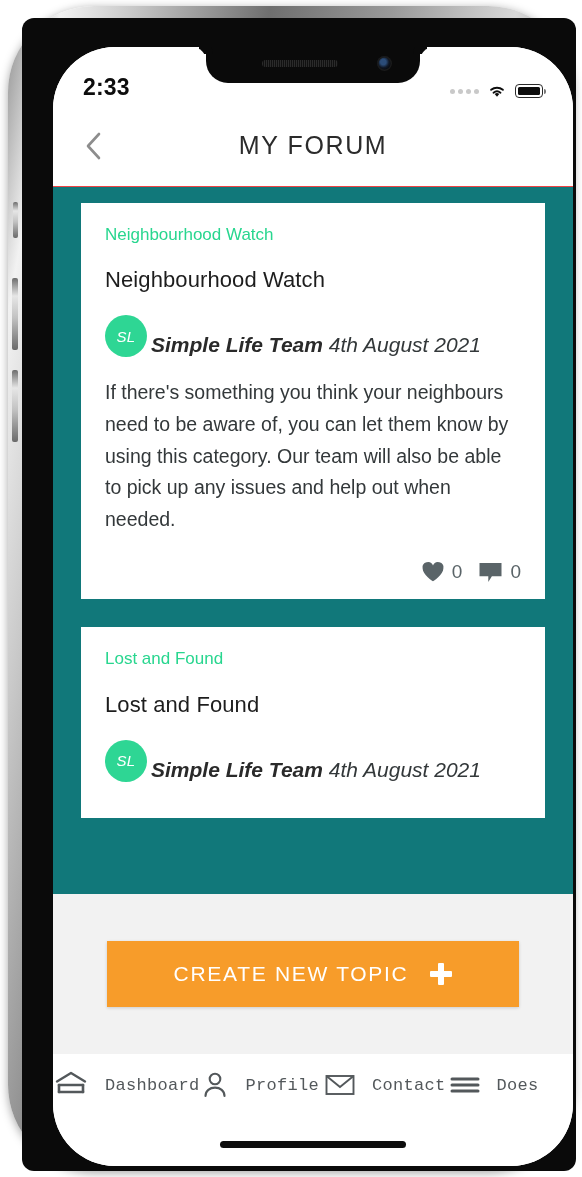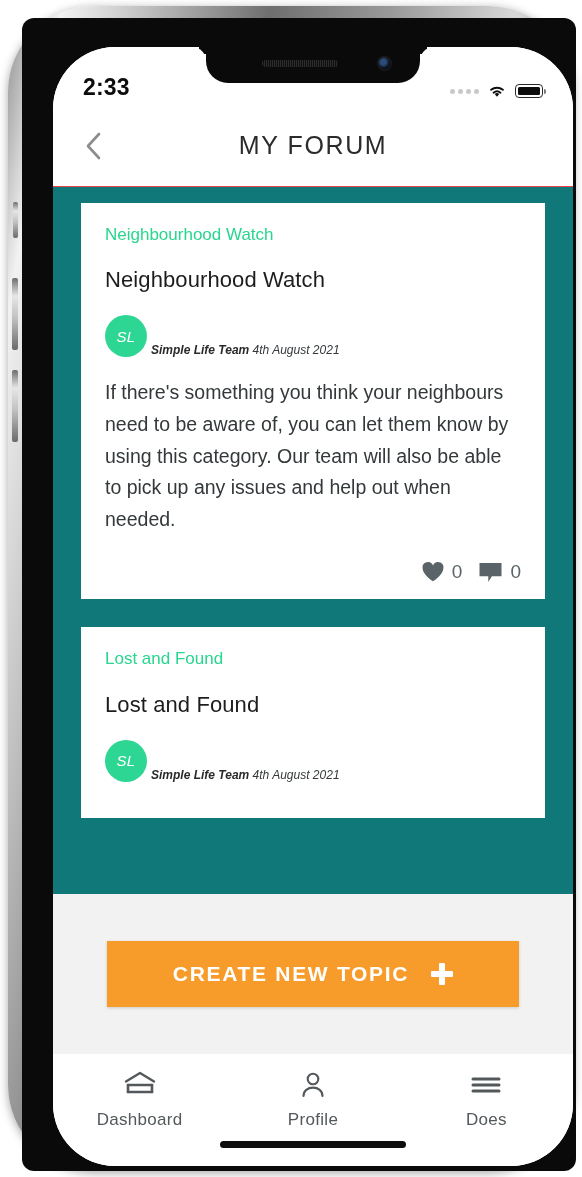--- a/index.html
+++ b/index.html
@@ -158,21 +158,21 @@
     margin-bottom: 22px;
     letter-spacing: .1px;
   }
   .byline { display: flex; align-items: flex-end; gap: 4px; margin-bottom: 20px; font-style: italic; }
   .avatar {
     width: 42px; height: 42px; border-radius: 50%;
     background: #2ed694; color: #ffffff;
     display: flex; align-items: center; justify-content: center;
     font-size: 15px; letter-spacing: .4px; flex: 0 0 auto;
   }
-  .byline-text { font-size: 12px; color: #2a2a2a; }
+  .byline-text { font-size: 21px; color: #2a2a2a; }
   .byline-text .author { font-weight: 700; }
   .byline-text .date { font-weight: 400; color: #33383a; }
   .card-body {
     font-size: 19.5px; line-height: 1.62; color: #33383a;
   }
   .card-stats {
     display: flex; justify-content: flex-end; align-items: center;
     gap: 16px; margin-top: 26px;
   }
   .stat { display: flex; align-items: center; gap: 7px; }
@@ -183,21 +183,21 @@
     background: #f2f2f2;
     height: 160px;
     display: flex; align-items: center; justify-content: center;
   }
   .cta-button {
     width: 412px; height: 66px;
     background: #f79c2a;
     color: #ffffff;
     display: flex; align-items: center; justify-content: center;
     gap: 22px;
-    font-size: 21px; letter-spacing: 1.7px; font-weight: 700;
+    font-size: 21px; letter-spacing: 1.7px; font-weight: 400;
     border: none; cursor: pointer;
     box-shadow: 0 1px 3px rgba(0,0,0,.16);
   }
   .plus-glyph {
     position: relative; width: 22px; height: 22px; display:block;
   }
   .plus-glyph::before, .plus-glyph::after {
     content:""; position: absolute; background:#fff; border-radius: 1px;
   }
   .plus-glyph::before { left: 8px; top: 0; width: 6px; height: 22px; }
@@ -205,21 +205,21 @@
 
   
   .tabbar {
     background: #ffffff;
     height: 112px;
     display: flex; align-items: flex-start;
     padding-top: 14px;
   }
   .tab {
     flex: 1;
-    display: flex; flex-direction: column; align-items: center; gap: 8px;
+    display: flex; flex-direction: row; align-items: center; gap: 16px; font-family: Liberation Mono, monospace;
   }
   .tab .tab-icon { height: 34px; display: flex; align-items: center; justify-content: center; }
   .tab .tab-label { font-size: 17px; color: #53585b; letter-spacing: .3px; }
 
   .home-indicator {
     position: absolute; left: 50%; transform: translateX(-50%);
     bottom: 18px;
     width: 186px; height: 7px; border-radius: 4px; background: #0d0d0d;
   }
 </style>
@@ -339,20 +339,29 @@
           <div class="tab">
             <span class="tab-icon">
               <svg width="30" height="30" viewBox="0 0 30 30">
                 <circle cx="15" cy="9" r="5.3" fill="none" stroke="#53585b" stroke-width="2.1"></circle>
                 <path d="M5.5 26c0-5.2 4.3-8.4 9.5-8.4s9.5 3.2 9.5 8.4" fill="none" stroke="#53585b" stroke-width="2.1" stroke-linecap="round"></path>
               </svg>
             </span>
             <span class="tab-label">Profile</span>
           </div>
 
+          <div class="tab">
+            <span class="tab-icon">
+              <svg width="32" height="26" viewBox="0 0 32 26">
+                <rect x="2.5" y="4" width="27" height="18" fill="none" stroke="#53585b" stroke-width="1.9"></rect>
+                <polyline points="2.5,4 16,15 29.5,4" fill="none" stroke="#53585b" stroke-width="1.9"></polyline>
+              </svg>
+            </span>
+            <span class="tab-label">Contact</span>
+          </div>
 
           <div class="tab">
             <span class="tab-icon">
               <svg width="32" height="24" viewBox="0 0 32 24">
                 <line x1="3" y1="6" x2="29" y2="6" stroke="#53585b" stroke-width="3" stroke-linecap="round"></line>
                 <line x1="3" y1="12" x2="29" y2="12" stroke="#53585b" stroke-width="3" stroke-linecap="round"></line>
                 <line x1="3" y1="18" x2="29" y2="18" stroke="#53585b" stroke-width="3" stroke-linecap="round"></line>
               </svg>
             </span>
             <span class="tab-label">Does</span>

